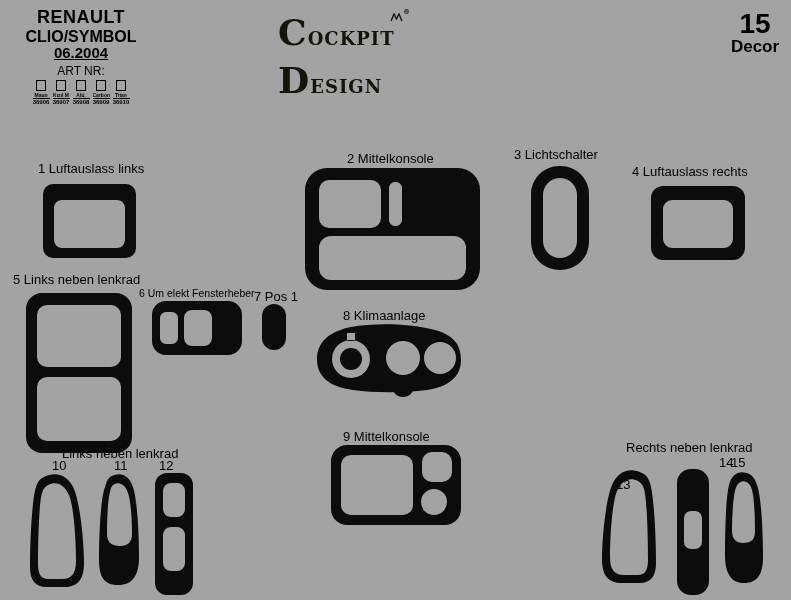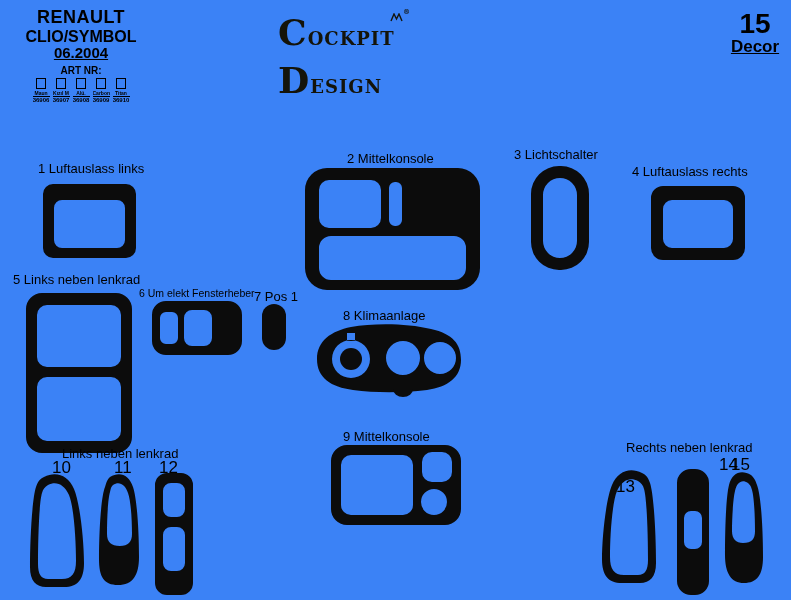--- a/index.html
+++ b/index.html
@@ -1,48 +1,48 @@
 <!DOCTYPE html>
 <html><head>
 <meta charset="utf-8">
 <style>
   html,body{margin:0;padding:0;background:#fff;}
-  .sheet{position:relative;width:791px;height:600px;background:#3b82f6;overflow:hidden;
+  .sheet{position:relative;width:791px;height:600px;background:#a3a3a3;overflow:hidden;
          font-family:"Liberation Sans",sans-serif;color:#000;}
   .abs{position:absolute;}
 
   
   .brand{left:22px;top:8px;width:118px;text-align:center;font-weight:bold;line-height:1.1;}
   .brand-name{font-size:18px;letter-spacing:.5px;}
   .brand-model{font-size:16px;}
   .brand-date{font-size:15px;text-decoration:underline;}
-  .artnr{font-size:10px;font-weight:bold;margin-top:3px;}
+  .artnr{font-size:12px;font-weight:normal;margin-top:3px;}
   .colors-row{display:flex;justify-content:center;gap:3px;margin-top:2px;}
   .color-col{width:17px;text-align:center;}
   .color-box{width:8px;height:9px;border:1px solid #000;margin:0 auto 1px auto;}
   .color-name{font-size:5px;line-height:1.2;border-bottom:.5px solid #000;white-space:nowrap;overflow:hidden;}
   .color-code{font-size:6px;line-height:1.2;}
 
   
   .logo{left:278px;top:10px;width:212px;text-align:left;color:#14140a;
         font-family:"DejaVu Serif",serif;font-weight:700;}
   .logo-word{display:inline-block;font-variant:small-caps;font-size:26px;letter-spacing:1px;line-height:44px;}
   .logo-word::first-letter{font-size:36px;}
   .logo-mark{position:absolute;left:112px;top:-3px;white-space:nowrap;}
   .reg{font-size:7px;vertical-align:top;}
 
   
   .decor{left:726px;top:10px;width:58px;text-align:center;font-weight:bold;}
   .decor-count{font-size:28px;line-height:1;}
-  .decor-label{font-size:17px;line-height:1.1;text-decoration:underline;}
+  .decor-label{font-size:17px;line-height:1.1;}
 
   
   .plabel{font-size:13px;white-space:nowrap;}
   .plabel-small{font-size:10.5px;text-align:right;}
-  .gnum{font-size:17px;}
+  .gnum{font-size:13px;}
 
   svg.shape{display:block;}
   svg.shape path, svg.shape rect, svg.shape circle{fill:#0c0c0c;}
 </style>
 </head>
 <body>
 
 <div class="sheet">
 
   <div class="abs brand">

